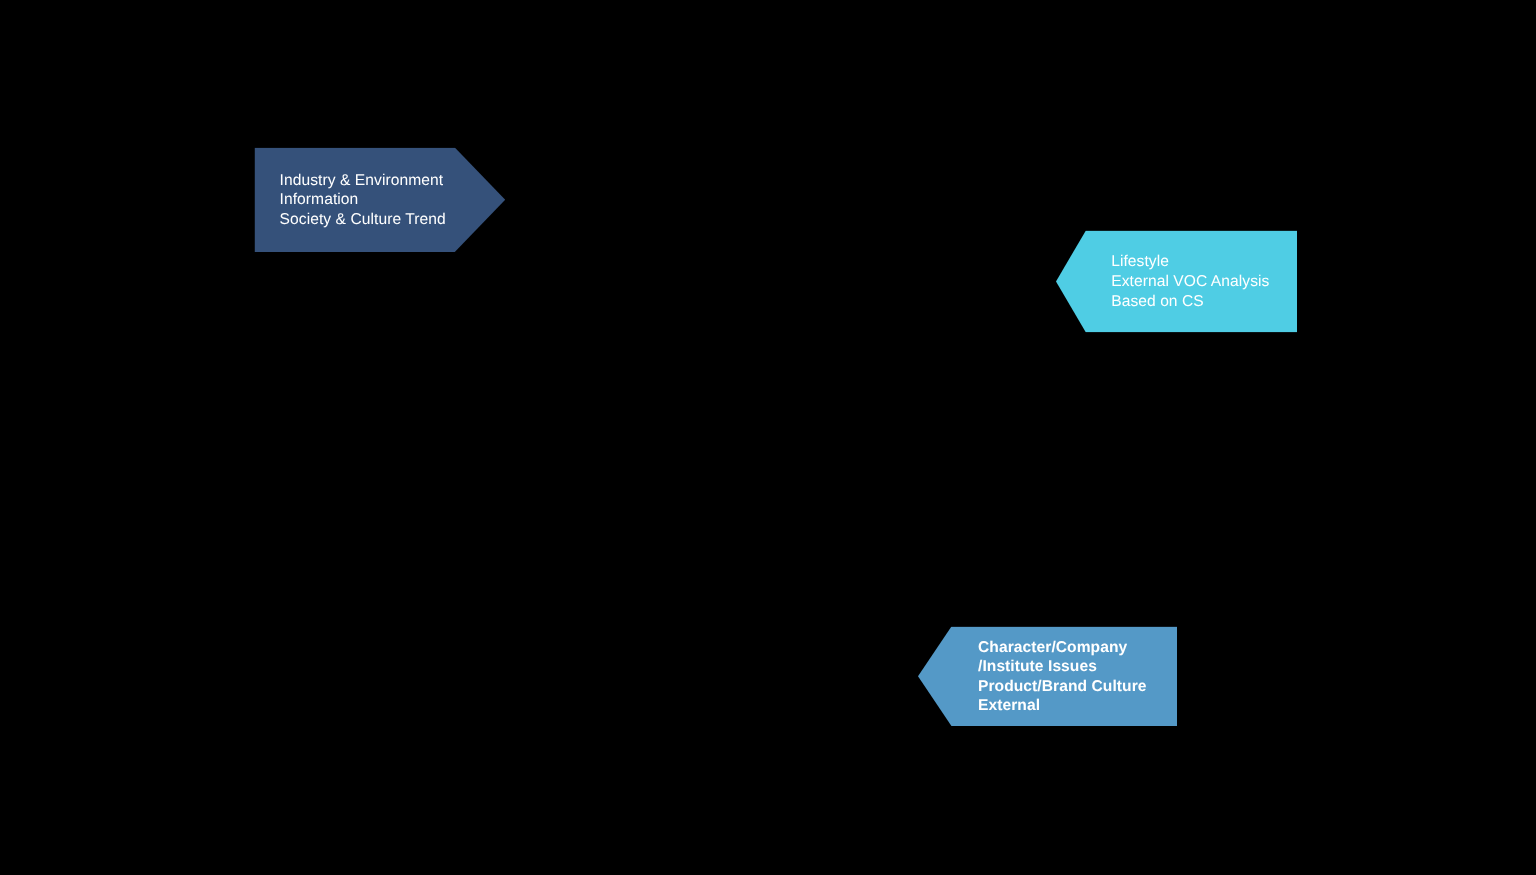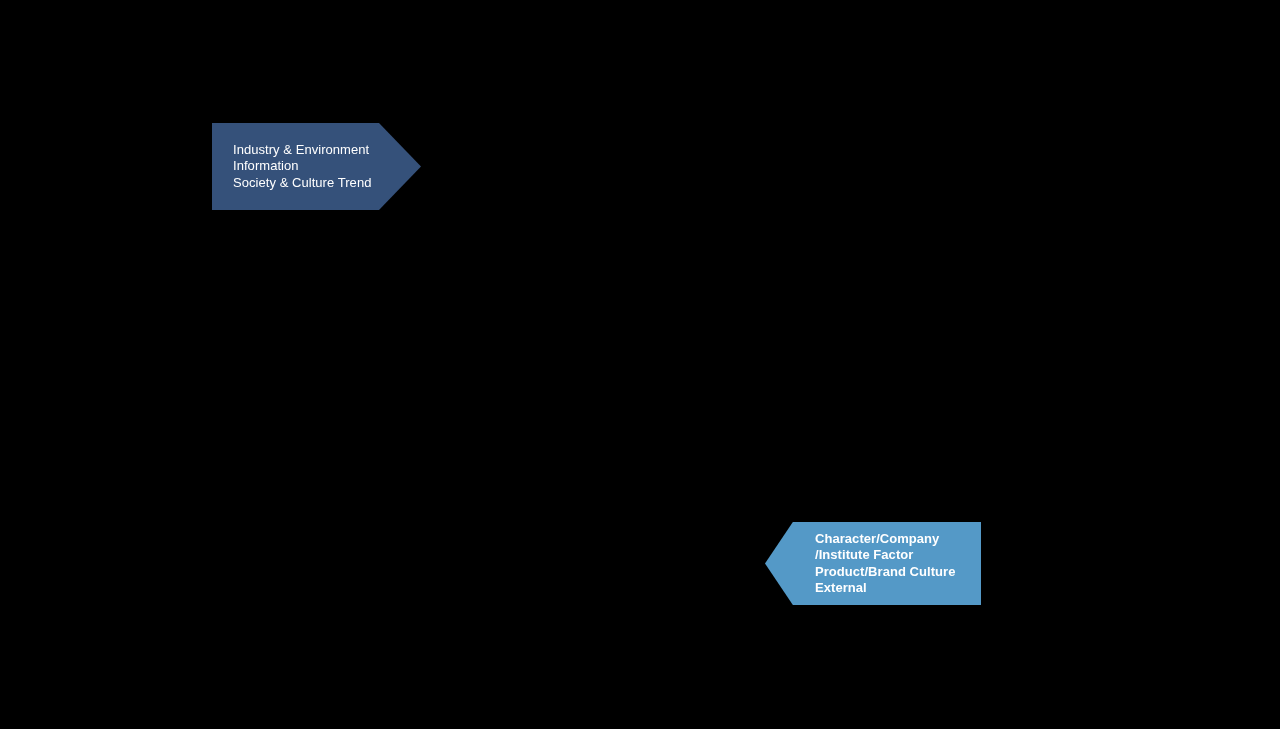--- a/index.html
+++ b/index.html
@@ -77,23 +77,30 @@
 <div id="canvas">
 
   <div class="chevron" id="shape-industry">
     <div class="lines">
       <div class="line">Industry &amp; Environment</div>
       <div class="line">Information</div>
       <div class="line">Society &amp; Culture Trend</div>
     </div>
   </div>
 
+  <div class="chevron" id="shape-lifestyle">
+    <div class="lines">
+      <div class="line">Lifestyle</div>
+      <div class="line">External VOC Analysis</div>
+      <div class="line">Based on CS</div>
+    </div>
+  </div>
 
   <div class="chevron" id="shape-character">
     <div class="lines">
       <div class="line">Character/Company</div>
-      <div class="line">/Institute Factor</div>
+      <div class="line">/Institute Issues</div>
       <div class="line">Product/Brand Culture</div>
       <div class="line">External</div>
     </div>
   </div>
 
 </div>
 
 </body></html>

